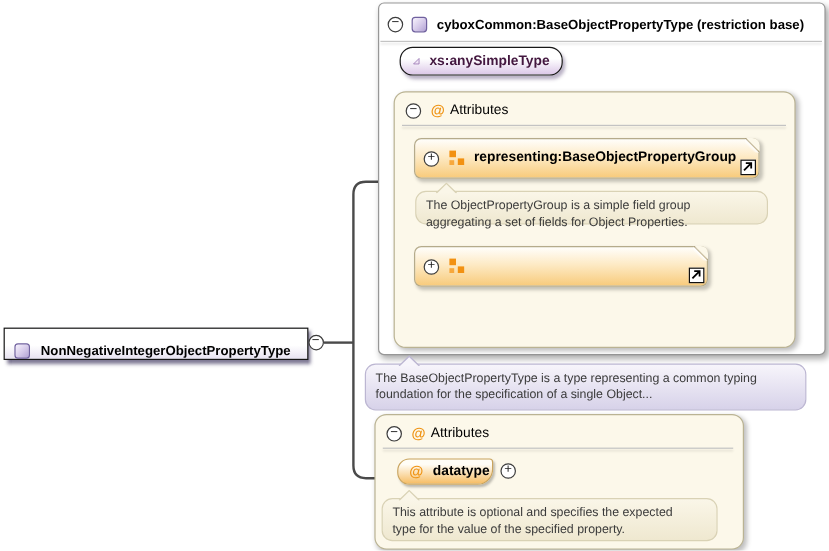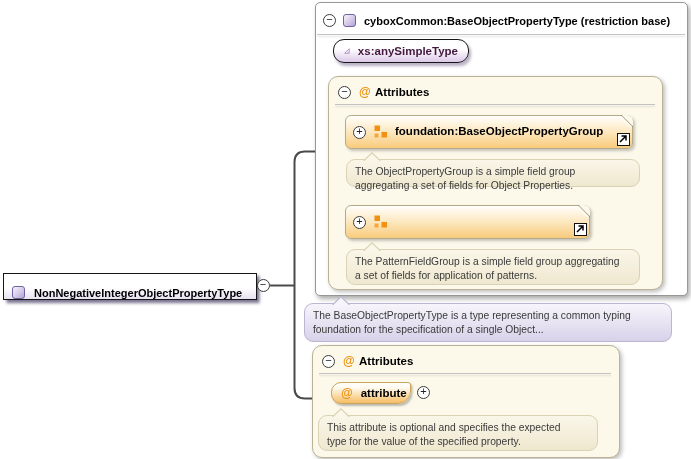--- a/index.html
+++ b/index.html
@@ -86,21 +86,21 @@
     font-size:10.3px;line-height:13.5px;color:#3a3a3a;
   }
   .tooltip .tip-text{white-space:pre-line;}
   .tooltip.lavender{background:linear-gradient(#f7f5fb,#d7d2e9);border:1px solid #bcb6d2;}
   .tooltip.cream{background:linear-gradient(#faf6e8,#efe8d0);border:1px solid #d9d2b5;}
   .pointer{position:absolute;top:-8.5px;width:18px;height:9px;}
   .pointer path{stroke-width:1.1px;}
   .tooltip.lavender .pointer path{fill:#f7f5fb;stroke:#bcb6d2;}
   .tooltip.cream .pointer path{fill:#faf6e8;stroke:#d9d2b5;}
 
-  .hdr-label{position:absolute;font-weight:bold;font-size:11.5px;white-space:nowrap;}
+  .hdr-label{position:absolute;font-weight:normal;font-size:11.5px;white-space:nowrap;}
 </style>
 </head>
 <body>
 
 <div class="canvas">
 
   <svg class="connectors" width="691" height="459">
     <path d="M 270 285.5 H 294.5" stroke="#4a4a4a" stroke-width="2" fill="none"></path>
     <path d="M 315 151.5 H 305 Q 294.5 151.5 294.5 162 V 388 Q 294.5 398.5 305 398.5 H 313" stroke="#4a4a4a" stroke-width="2" fill="none"></path>
   </svg>
@@ -132,21 +132,21 @@
       <div class="separator" style="left:6px;top:27px;width:320px;"></div>
 
       <div class="group-box" style="left:16px;top:38px;width:286px;height:32px;">
         <div class="fold"></div>
         <div class="circle-btn" style="left:7px;top:9.5px;">+</div>
         <svg style="position:absolute;left:28px;top:9px;" width="13" height="13" viewBox="0 0 13 13">
           <rect x="0.5" y="0.5" width="5.5" height="5.5" fill="#f29111"></rect>
           <rect x="0.5" y="8.5" width="4" height="4" fill="#f7a83c"></rect>
           <rect x="7.5" y="7" width="5.5" height="5.5" fill="#f29111"></rect>
         </svg>
-        <span class="grp-label" style="position:absolute;left:49px;top:9px;">foundation:BaseObjectPropertyGroup</span>
+        <span class="grp-label" style="position:absolute;left:49px;top:9px;">representing:BaseObjectPropertyGroup</span>
         <div class="link-btn">
           <svg width="10" height="10" viewBox="0 0 10 10" style="display:block;">
             <path d="M2 8 L8 2 M3.5 2 H8 V6.5" stroke="#000" stroke-width="1.5" fill="none"></path>
           </svg>
         </div>
       </div>
 
       <div class="tooltip cream" style="left:17px;top:82px;width:294px;height:28px;">
         <svg class="pointer" style="left:16px;" viewBox="0 0 18 9">
           <path d="M0.5 9 L9 0.8 L17.5 9"></path>
@@ -163,47 +163,40 @@
           <rect x="0.5" y="8.5" width="4" height="4" fill="#f7a83c"></rect>
           <rect x="7.5" y="7" width="5.5" height="5.5" fill="#f29111"></rect>
         </svg>
         <div class="link-btn">
           <svg width="10" height="10" viewBox="0 0 10 10" style="display:block;">
             <path d="M2 8 L8 2 M3.5 2 H8 V6.5" stroke="#000" stroke-width="1.5" fill="none"></path>
           </svg>
         </div>
       </div>
 
-      <div class="tooltip cream" style="left:17px;top:172px;width:294px;height:36px;">
-        <svg class="pointer" style="left:16px;" viewBox="0 0 18 9">
-          <path d="M0.5 9 L9 0.8 L17.5 9"></path>
-        </svg>
-        <div class="tip-text">The PatternFieldGroup is a simple field group aggregating
-a set of fields for application of patterns.</div>
-      </div>
     </div>
   </div>
 
   <div class="tooltip lavender" style="left:304px;top:303px;width:368px;height:39px;">
     <svg class="pointer" style="left:27px;" viewBox="0 0 18 9">
       <path d="M0.5 9 L9 0.8 L17.5 9"></path>
     </svg>
     <div class="tip-text">The BaseObjectPropertyType is a type representing a common typing
 foundation for the specification of a single Object...</div>
   </div>
 
   <div class="panel-cream" style="left:312px;top:345px;width:306px;height:111px;">
     <div class="circle-btn" style="left:9px;top:9px;">−</div>
     <span class="at-icon" style="left:30px;top:9px;">@</span>
     <span class="hdr-label" style="left:46px;top:9px;">Attributes</span>
     <div class="separator" style="left:6px;top:27px;width:292px;"></div>
 
     <div class="attr-pill" style="left:18px;top:36px;width:80px;height:22px;">
       <span class="at">@</span>
-      <span class="grp-label">attribute</span>
+      <span class="grp-label">datatype</span>
     </div>
     <div class="circle-btn" style="left:104px;top:40px;">+</div>
 
     <div class="tooltip cream" style="left:5px;top:69px;width:280px;height:36px;">
       <svg class="pointer" style="left:13px;" viewBox="0 0 18 9">
         <path d="M0.5 9 L9 0.8 L17.5 9"></path>
       </svg>
       <div class="tip-text">This attribute is optional and specifies the expected
 type for the value of the specified property.</div>
     </div>

